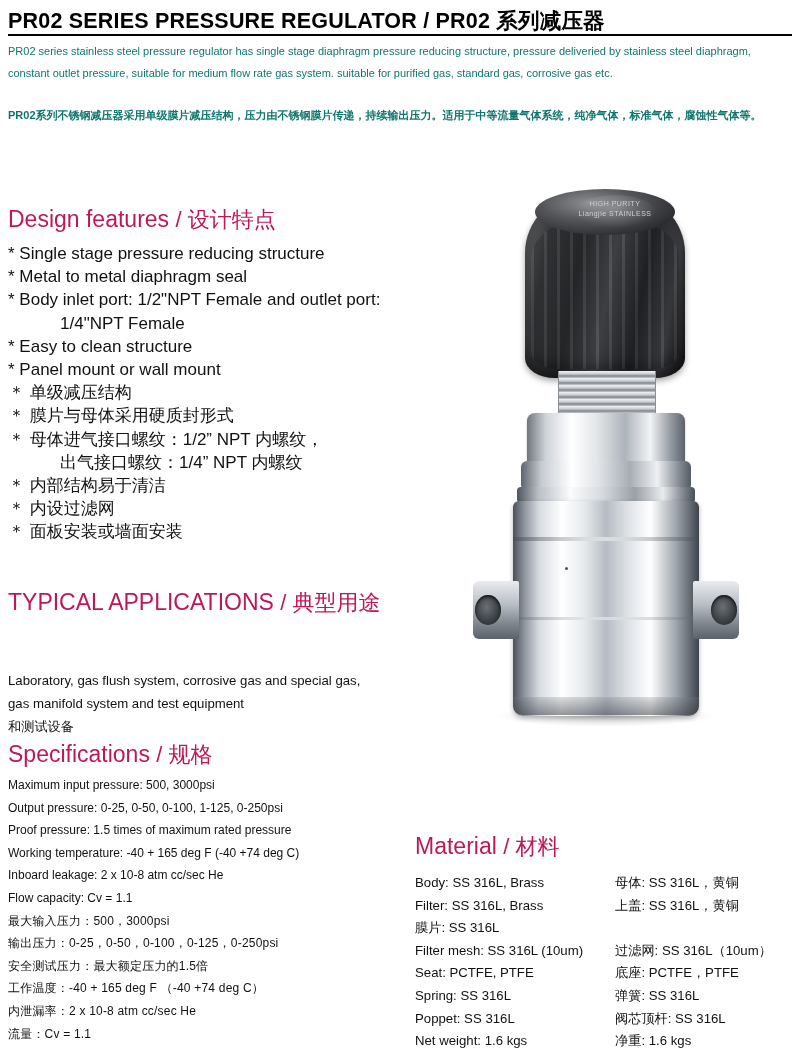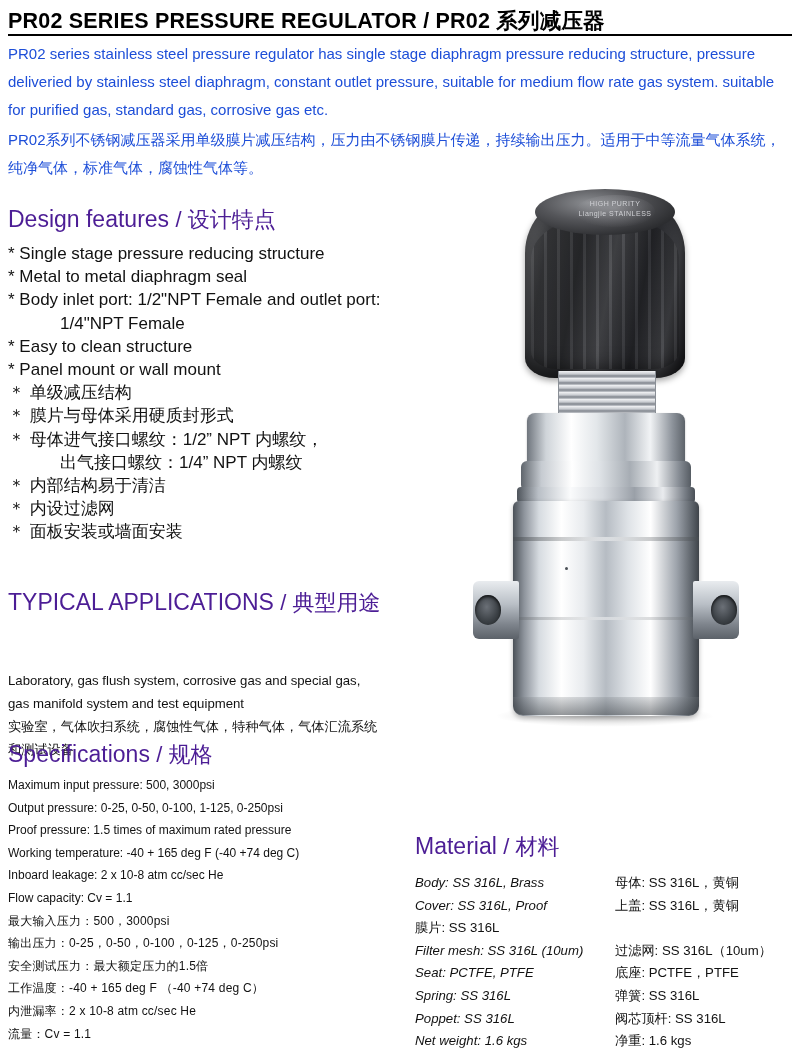--- a/index.html
+++ b/index.html
@@ -37,35 +37,36 @@
     top: 34px;
     width: 784px;
     height: 2px;
     background: #000;
   }
   .intro {
     position: absolute;
     left: 8px;
     top: 40px;
     width: 786px;
-    font-size: 15px;
-    line-height: 28px;
-    color: #1d4ed8;
+    font-size: 11px;
+    line-height: 22px;
+    color: #0f766e;
   }
   .intro p {
     margin: 0 0 0 0;
   }
   .intro .cn {
-    margin-top: 2px;
+    margin-top: 20px;
+    font-weight: bold;
   }
 
   .heading {
     position: absolute;
     font-size: 23px;
-    color: #4c1d95;
+    color: #be185d;
     font-weight: normal;
     white-space: nowrap;
   }
   .heading .cn {
     font-size: 22px;
   }
 
   #design-heading { left: 8px; top: 205px; }
   #design-list {
     position: absolute;
@@ -105,21 +106,21 @@
     position: absolute;
     left: 415px;
     top: 872px;
     width: 380px;
     font-size: 13.2px;
     line-height: 22.6px;
   }
   #material-table .row {
     display: flex;
   }
-  #material-table .c-en { width: 200px; font-style: italic; }
+  #material-table .c-en { width: 200px; }
   #material-table .c-cn { width: 180px; }
 
   
   .product {
     position: absolute;
     left: 455px;
     top: 185px;
     width: 320px;
     height: 560px;
   }
@@ -325,21 +326,20 @@
   </div>
 
   <div class="heading" id="apps-heading">
     <span>TYPICAL APPLICATIONS</span>
     <span class="cn">/ 典型用途</span>
   </div>
 
   <div id="apps-body">
     <div>Laboratory, gas flush system, corrosive gas and special gas,</div>
     <div>gas manifold system and test equipment</div>
-    <div>实验室，气体吹扫系统，腐蚀性气体，特种气体，气体汇流系统</div>
     <div>和测试设备</div>
   </div>
 
   <div class="heading" id="specs-heading">
     <span>Specifications</span>
     <span class="cn">/ 规格</span>
   </div>
 
   <div id="specs-body">
     <div>Maximum input pressure: 500, 3000psi</div>
@@ -360,21 +360,21 @@
     <span>Material</span>
     <span class="cn">/ 材料</span>
   </div>
 
   <div id="material-table">
     <div class="row">
       <div class="c-en">Body: SS 316L, Brass</div>
       <div class="c-cn">母体: SS 316L，黄铜</div>
     </div>
     <div class="row">
-      <div class="c-en">Cover: SS 316L, Proof</div>
+      <div class="c-en">Filter: SS 316L, Brass</div>
       <div class="c-cn">上盖: SS 316L，黄铜</div>
     </div>
     <div class="row">
       <div class="c-cn">膜片: SS 316L</div>
     </div>
     <div class="row">
       <div class="c-en">Filter mesh: SS 316L (10um)</div>
       <div class="c-cn">过滤网: SS 316L（10um）</div>
     </div>
     <div class="row">

